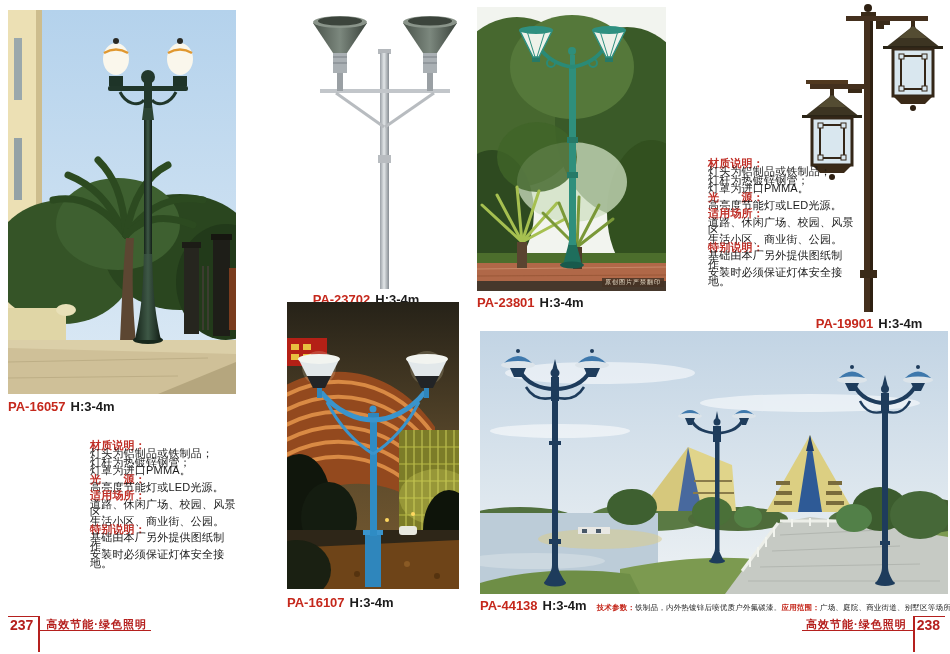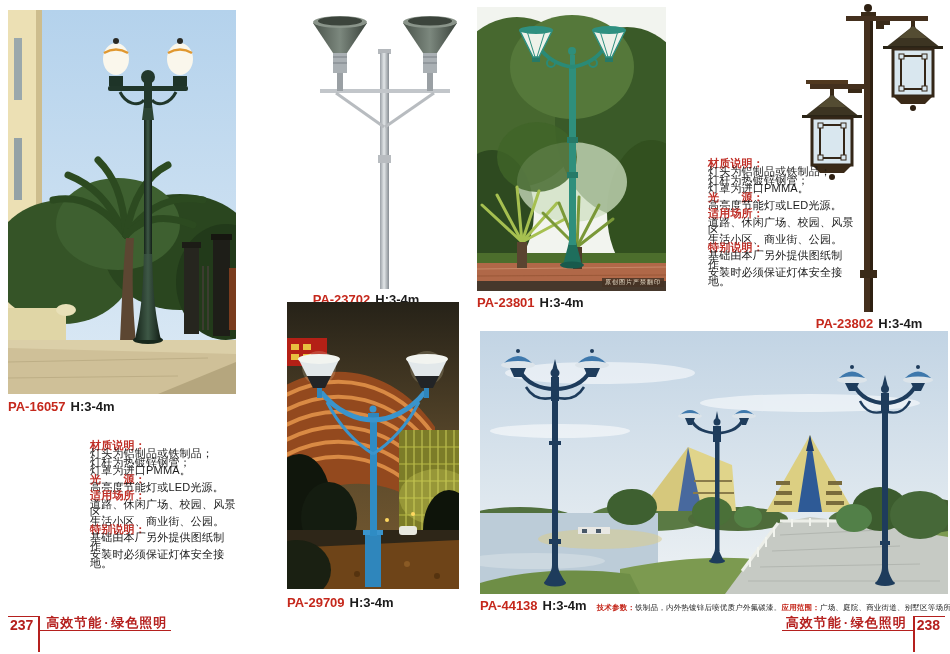--- a/index.html
+++ b/index.html
@@ -20,22 +20,22 @@
   .note{font-size:7.5px;font-weight:normal;color:#1a1a1a;margin-left:10px;letter-spacing:0.2px;}
   .note .rl{color:#c5281c;font-weight:bold;}
   
   .watermark{position:absolute;right:2px;bottom:4px;background:rgba(70,50,36,0.85);
              color:#e8ddc8;font-size:6px;line-height:9px;padding:0 3px;letter-spacing:1px;}
   
   .footer{position:absolute;top:616px;display:flex;align-items:flex-start;}
   .footer .pagenum{font-size:14px;font-weight:bold;color:#b5201e;border-top:1px solid #b5201e;
                    padding:1px 5px 2px 2px;line-height:14px;}
   .footer .vline{width:2px;height:36px;background:#b5201e;}
-  .footer .slogan{font-size:13px;font-weight:bold;color:#b5201e;letter-spacing:1px;
-                  border-bottom:1px solid #b5201e;padding:4px 4px 2px 6px;line-height:8px;font-family:Liberation Mono, monospace;}
+  .footer .slogan{font-size:11px;font-weight:bold;color:#b5201e;letter-spacing:1px;
+                  border-bottom:1px solid #b5201e;padding:4px 4px 2px 6px;line-height:8px;}
   .footer.right .slogan{padding:4px 6px 2px 4px;}
 </style>
 </head>
 <body>
 
 <div class="photo" style="left:8px;top:10px;width:228px;height:384px;">
 <svg viewBox="0 0 228 384" width="228" height="384">
   <defs>
     <linearGradient id="sky1" x1="0" y1="0" x2="0" y2="1">
       <stop offset="0" stop-color="#b4d2ec"></stop>
@@ -295,21 +295,21 @@
     <rect x="53" y="123" width="5" height="5" fill="#d9e7ef" stroke="#342718" stroke-width="1"></rect>
     <rect x="30" y="155" width="5" height="5" fill="#d9e7ef" stroke="#342718" stroke-width="1"></rect>
     <rect x="53" y="155" width="5" height="5" fill="#d9e7ef" stroke="#342718" stroke-width="1"></rect>
     <path d="M24,165 L64,165 L56,173 L32,173 Z" fill="#3a2a18"></path>
     <circle cx="44" cy="177" r="3" fill="#2e2012"></circle>
   </g>
   <rect x="72" y="270" width="17" height="8" fill="#3a2a18"></rect>
 </svg>
 </div>
 <div class="caption center" style="left:788px;top:316px;width:162px;">
-  <span class="code">PA-23802</span><span class="ht">H:3-4m</span>
+  <span class="code">PA-19901</span><span class="ht">H:3-4m</span>
 </div>
 
 <div class="spec" style="left:708px;top:159px;">
   <div class="h">材质说明：</div>
   <div>灯头为铝制品或铁制品；</div>
   <div>灯杆为热镀锌钢管；</div>
   <div>灯罩为进口PMMA。</div>
   <div class="h">光　　源：</div>
   <div>高亮度节能灯或LED光源。</div>
   <div class="h">适用场所：</div>
@@ -407,21 +407,21 @@
     <g>
       <rect x="137" y="86" width="5" height="10" fill="#2f86bc"></rect>
       <path d="M120,58 L160,58 L152,74 L128,74 Z" fill="#e2e8ea"></path>
       <path d="M128,74 L152,74 L146,86 L134,86 Z" fill="#222426"></path>
       <ellipse cx="140" cy="57" rx="21" ry="5" fill="#f2f4f0"></ellipse>
     </g>
   </g>
 </svg>
 </div>
 <div class="caption" style="left:287px;top:595px;">
-  <span class="code">PA-29709</span><span class="ht">H:3-4m</span>
+  <span class="code">PA-16107</span><span class="ht">H:3-4m</span>
 </div>
 
 <div class="photo" style="left:480px;top:331px;width:468px;height:263px;">
 <svg viewBox="0 0 468 263" width="468" height="263">
   <defs>
     <linearGradient id="dsky" x1="0" y1="0" x2="0" y2="1">
       <stop offset="0" stop-color="#c2d4e4"></stop>
           <stop offset="1" stop-color="#eef2f4"></stop>
     </linearGradient>
   </defs>

